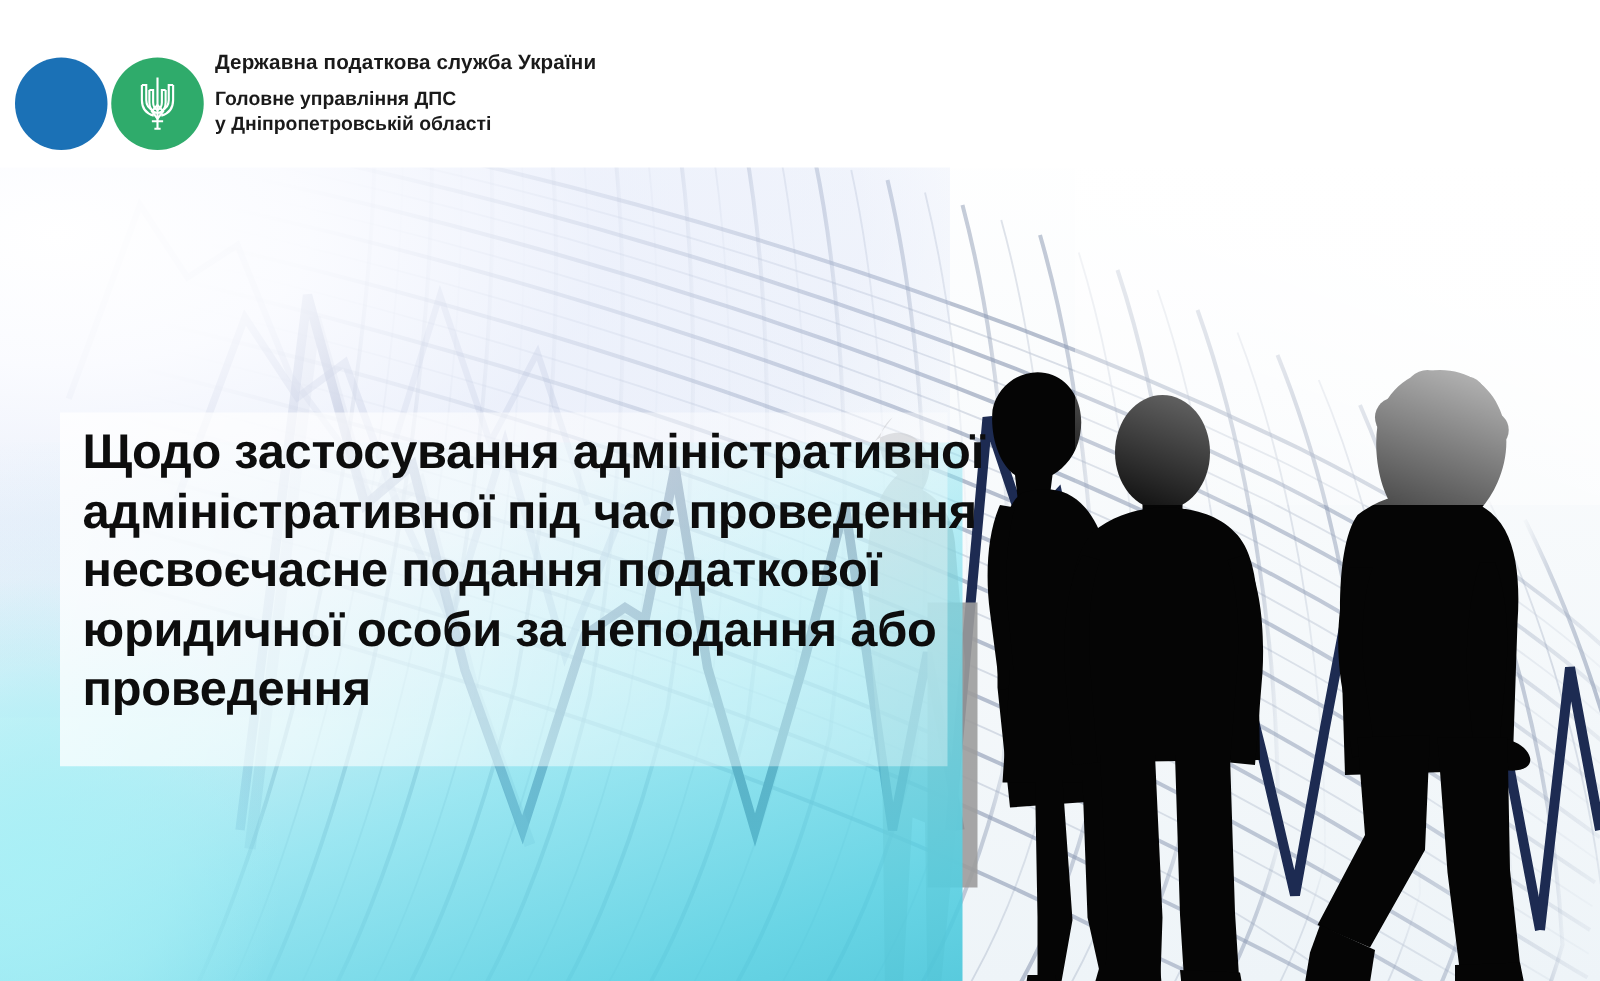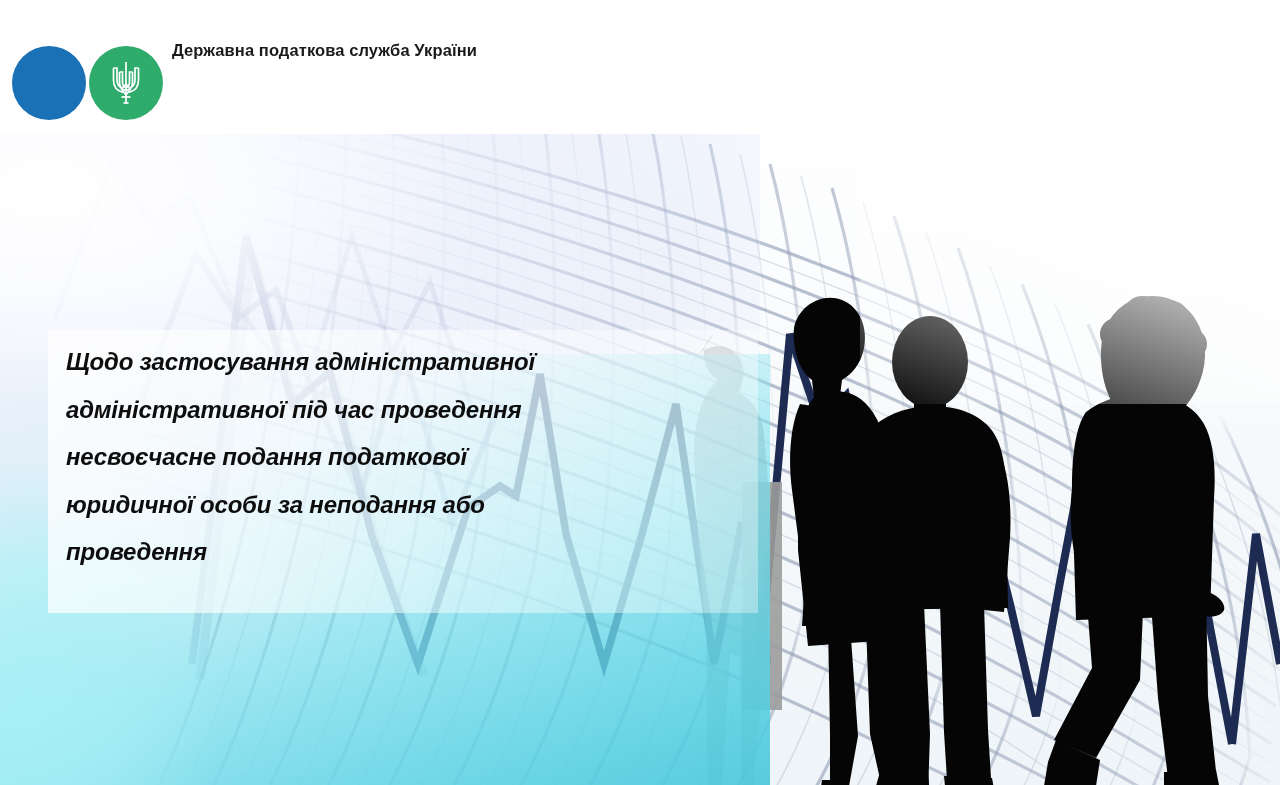--- a/index.html
+++ b/index.html
@@ -156,27 +156,26 @@
     z-index: 40;
     background: linear-gradient(103deg,
         rgba(255,255,255,0.80) 0%,
         rgba(255,255,255,0.62) 34%,
         rgba(255,255,255,0.46) 62%,
         rgba(255,255,255,0.36) 100%);
     box-sizing: border-box;
     padding: 8px 0 0 18px;
   }
   #headline {
-    font-size: 24px;
+    font-size: 39px;
     font-weight: bold;
     line-height: 47.5px;
     color: #0d0d0d;
     letter-spacing: -0.2px;
     margin: 0;
-    font-style: italic;
   }
   #headline .hl-line { display: block; white-space: nowrap; }
 </style>
 </head>
 <body>
 
 <div id="stage">
 
   <div id="artwork">
 
@@ -427,16 +426,20 @@
           <path d="M30,48 L21,58 L30,70 L39,58 Z"></path>
 
           <path d="M21,74 L39,74"></path>
 
           <path d="M25,86 L35,86"></path>
         </g>
       </svg>
     </div>
     <div id="header-text">
       <div id="org-title">Державна податкова служба України</div>
+      <div id="dept-block">
+        <div class="dept-line">Головне управління ДПС</div>
+        <div class="dept-line">у Дніпропетровській області</div>
+      </div>
     </div>
   </div>
 
 </div>
 
 </body></html>

